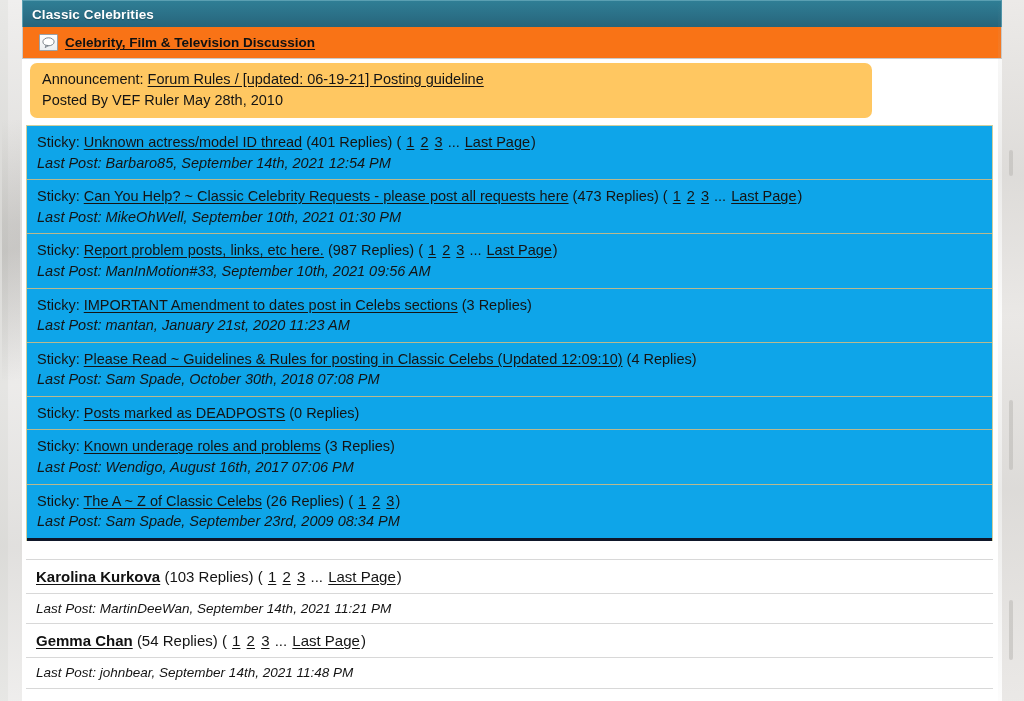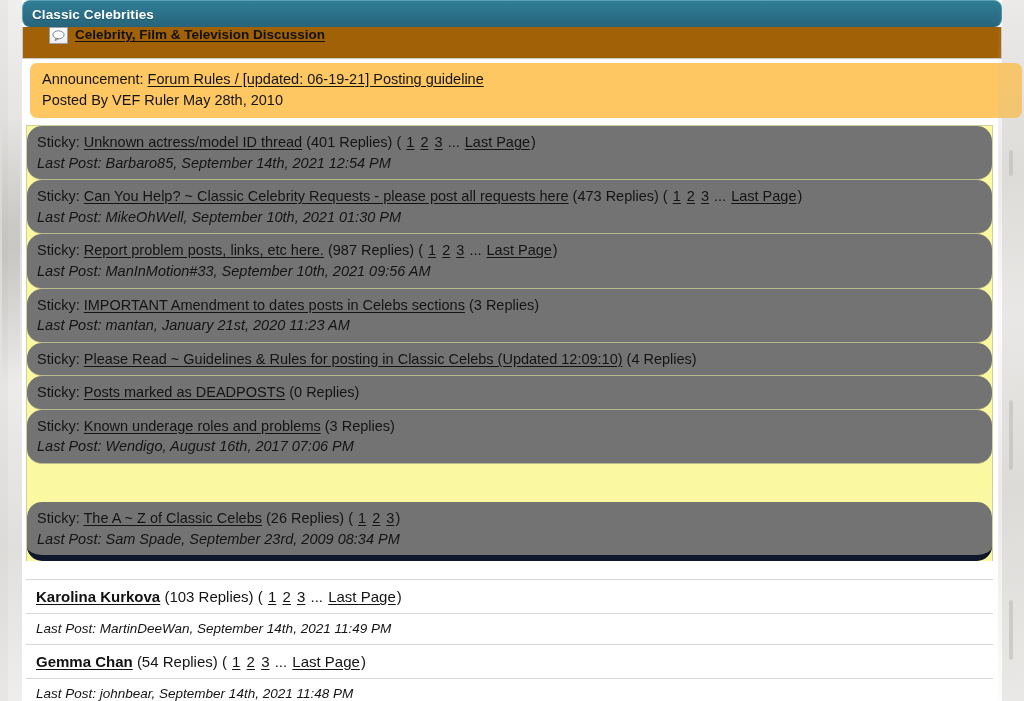--- a/index.html
+++ b/index.html
@@ -73,40 +73,39 @@
   
   .forum-header {
     height: 27px;
     background: linear-gradient(180deg, #2f7e95 0%, #2b7087 55%, #27647a 100%);
     border-top: 1px solid #5a9fb2;
     border-left: 1px solid #5a9fb2;
     border-right: 1px solid #4d93a8;
     display: flex;
     align-items: center;
     padding-left: 9px;
-    border-radius: 8px;
   }
   .forum-header-title {
     color: #ffffff;
     font-size: 13.5px;
     font-weight: bold;
     letter-spacing: .1px;
     text-shadow: 0 1px 1px rgba(0,0,0,.25);
   }
 
   
   .subforum-row {
     height: 32px;
-    background: #a16207;
+    background: #f97316;
     border-left: 1px solid #c9c9c9;
     border-right: 1px solid #c9c9c9;
     border-bottom: 1px solid #c9c9c9;
     display: flex;
-    align-items: flex-start;
-    padding-left: 26px;
+    align-items: center;
+    padding-left: 16px;
   }
   .forum-icon {
     width: 19px;
     height: 17px;
     border: 1px solid #9aa1a8;
     background: linear-gradient(180deg, #fdfdfd 0%, #eceff1 100%);
     border-radius: 1px;
     margin-right: 7px;
     display: flex;
     align-items: center;
@@ -125,21 +124,21 @@
 
   
   .announce-wrap {
     padding: 4px 8px 4px 8px;
     background: #ffffff;
   }
   .announce {
     background: #ffc761;
     border-radius: 7px;
     padding: 6px 8px 7px 12px;
-    width: 992px;
+    width: 842px;
   }
   .announce-line {
     font-size: 14.5px;
     color: #141414;
     line-height: 1.45;
     white-space: nowrap;
   }
   .announce-link {
     color: #141414;
     text-decoration: underline;
@@ -149,26 +148,25 @@
 
   
   .sticky-block {
     margin: 3px 8px 0 4px;
     border: 1px solid #cfcf9e;
     border-bottom: none;
     background: #faf8a0;
     width: 967px;
   }
   .sticky-row {
-    background: #737373;
+    background: #0ea5e9;
     border-bottom: 1px solid #b9b98e;
     padding: 6px 0 6px 10px;
-    border-radius: 15px;
-  }
-  .sticky-row:last-child { border-bottom: 6px solid #0f172a; margin-top: 38px; }
+  }
+  .sticky-row:last-child { border-bottom: 3px solid #0f172a; }
   .thread-line {
     font-size: 14.5px;
     color: #141414;
     line-height: 1.42;
     white-space: nowrap;
   }
   .lastpost-line {
     font-size: 14.5px;
     color: #141414;
     line-height: 1.42;
@@ -262,25 +260,26 @@
         </div>
         <div class="sticky-row">
           <div class="thread-line"><span>Sticky:</span> <span class="tlink">Can You Help? ~ Classic Celebrity Requests - please post all requests here</span> <span>(473 Replies)</span> ( <span class="plink">1</span> <span class="plink">2</span> <span class="plink">3</span> <span class="dots">...</span> <span class="plink">Last Page</span>)</div>
           <div class="lastpost-line">Last Post: MikeOhWell, September 10th, 2021 01:30 PM</div>
         </div>
         <div class="sticky-row">
           <div class="thread-line"><span>Sticky:</span> <span class="tlink">Report problem posts, links, etc here.</span> <span>(987 Replies)</span> ( <span class="plink">1</span> <span class="plink">2</span> <span class="plink">3</span> <span class="dots">...</span> <span class="plink">Last Page</span>)</div>
           <div class="lastpost-line">Last Post: ManInMotion#33, September 10th, 2021 09:56 AM</div>
         </div>
         <div class="sticky-row">
-          <div class="thread-line"><span>Sticky:</span> <span class="tlink">IMPORTANT Amendment to dates posts in Celebs sections</span> <span>(3 Replies)</span></div>
+          <div class="thread-line"><span>Sticky:</span> <span class="tlink">IMPORTANT Amendment to dates post in Celebs sections</span> <span>(3 Replies)</span></div>
           <div class="lastpost-line">Last Post: mantan, January 21st, 2020 11:23 AM</div>
         </div>
         <div class="sticky-row">
           <div class="thread-line"><span>Sticky:</span> <span class="tlink">Please Read ~ Guidelines &amp; Rules for posting in Classic Celebs (Updated 12:09:10)</span> <span>(4 Replies)</span></div>
+          <div class="lastpost-line">Last Post: Sam Spade, October 30th, 2018 07:08 PM</div>
         </div>
         <div class="sticky-row">
           <div class="thread-line"><span>Sticky:</span> <span class="tlink">Posts marked as DEADPOSTS</span> <span>(0 Replies)</span></div>
         </div>
         <div class="sticky-row">
           <div class="thread-line"><span>Sticky:</span> <span class="tlink">Known underage roles and problems</span> <span>(3 Replies)</span></div>
           <div class="lastpost-line">Last Post: Wendigo, August 16th, 2017 07:06 PM</div>
         </div>
         <div class="sticky-row">
           <div class="thread-line"><span>Sticky:</span> <span class="tlink">The A ~ Z of Classic Celebs</span> <span>(26 Replies)</span> ( <span class="plink">1</span> <span class="plink">2</span> <span class="plink">3</span>)</div>
@@ -288,21 +287,21 @@
         </div>
       </div>
 
     <div class="section-gap"></div>
 
     <div class="threads" id="thread-list">
         <div class="thread-row thread-title-row">
           <div class="thread-line"><span class="thread-title">Karolina Kurkova</span> <span>(103 Replies)</span> ( <span class="plink">1</span> <span class="plink">2</span> <span class="plink">3</span> <span class="dots">...</span> <span class="plink">Last Page</span>)</div>
         </div>
         <div class="lastpost-row">
-          <div class="lastpost-line">Last Post: MartinDeeWan, September 14th, 2021 11:49 PM</div>
+          <div class="lastpost-line">Last Post: MartinDeeWan, September 14th, 2021 11:21 PM</div>
         </div>
         <div class="thread-row thread-title-row">
           <div class="thread-line"><span class="thread-title">Gemma Chan</span> <span>(54 Replies)</span> ( <span class="plink">1</span> <span class="plink">2</span> <span class="plink">3</span> <span class="dots">...</span> <span class="plink">Last Page</span>)</div>
         </div>
         <div class="lastpost-row">
           <div class="lastpost-line">Last Post: johnbear, September 14th, 2021 11:48 PM</div>
         </div>
       </div>
 
   </div>

